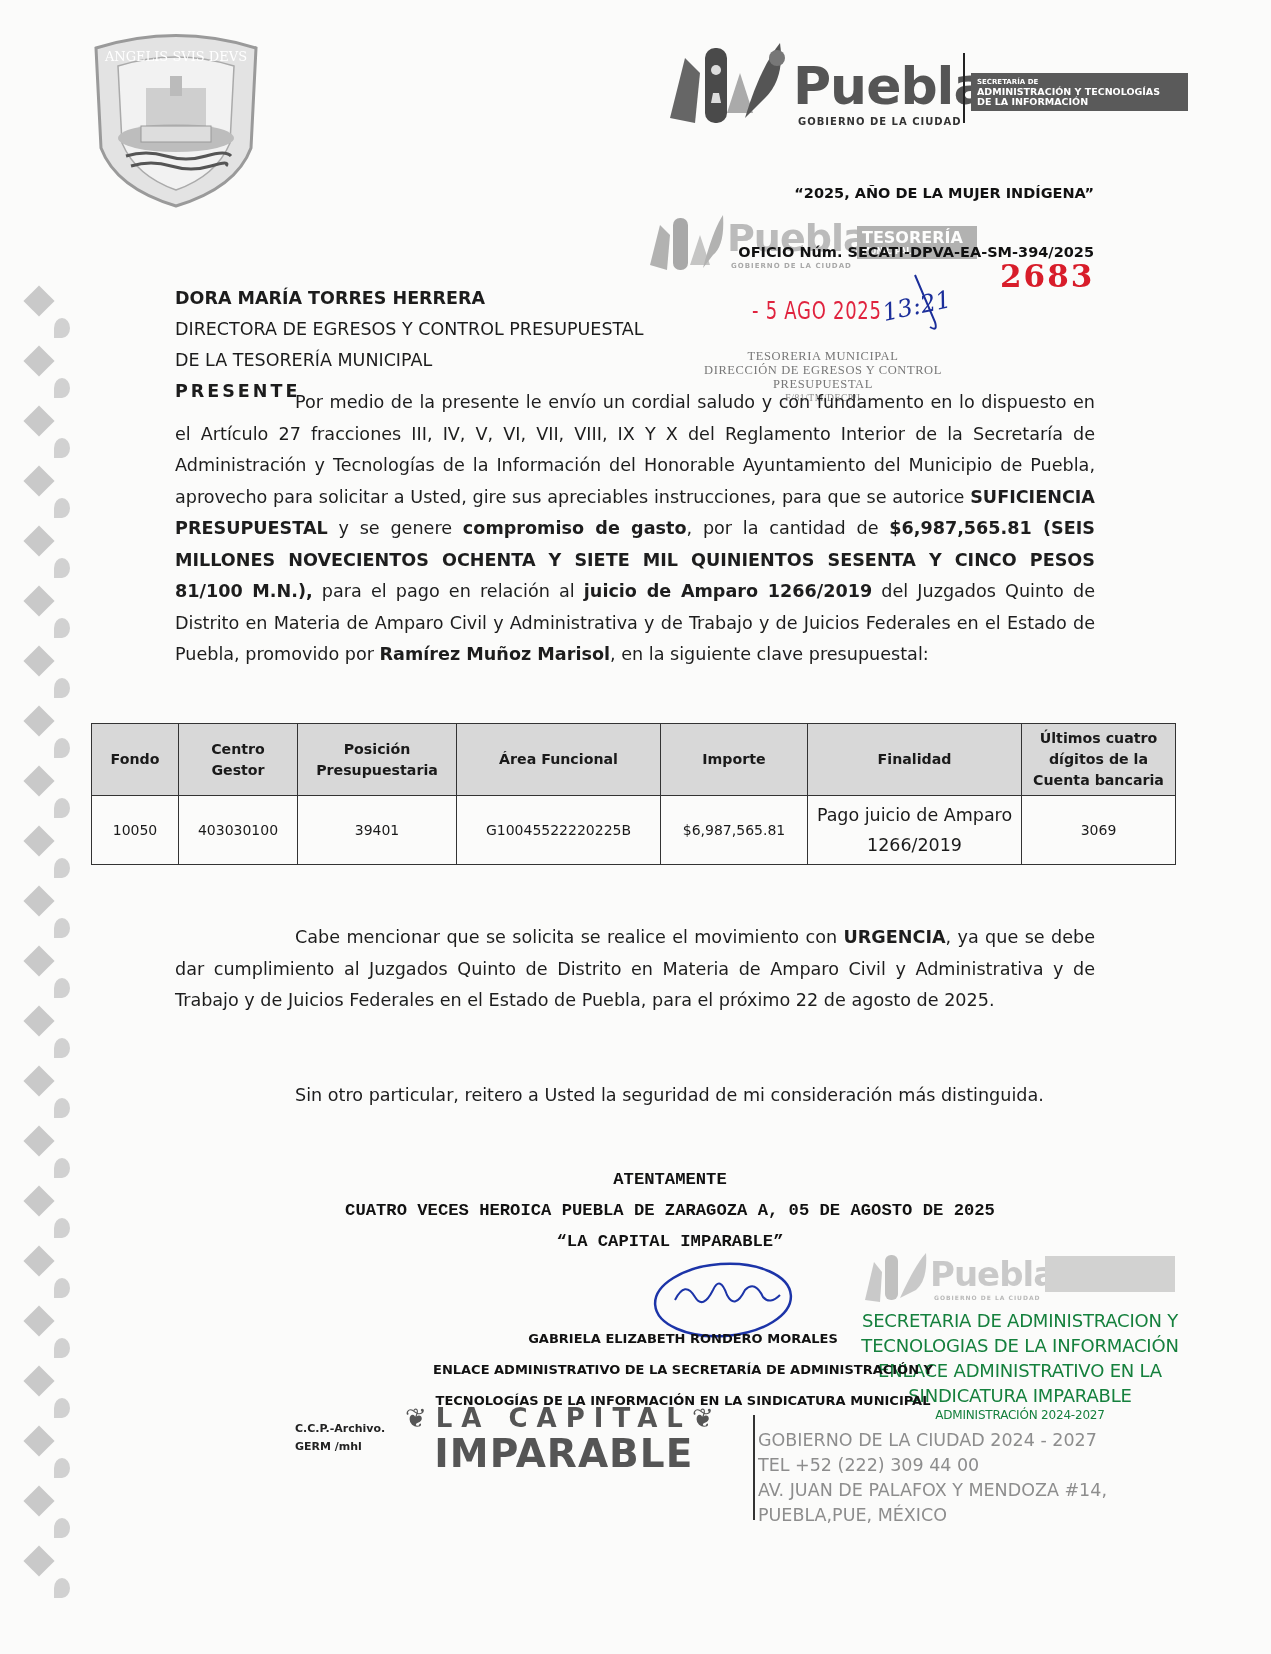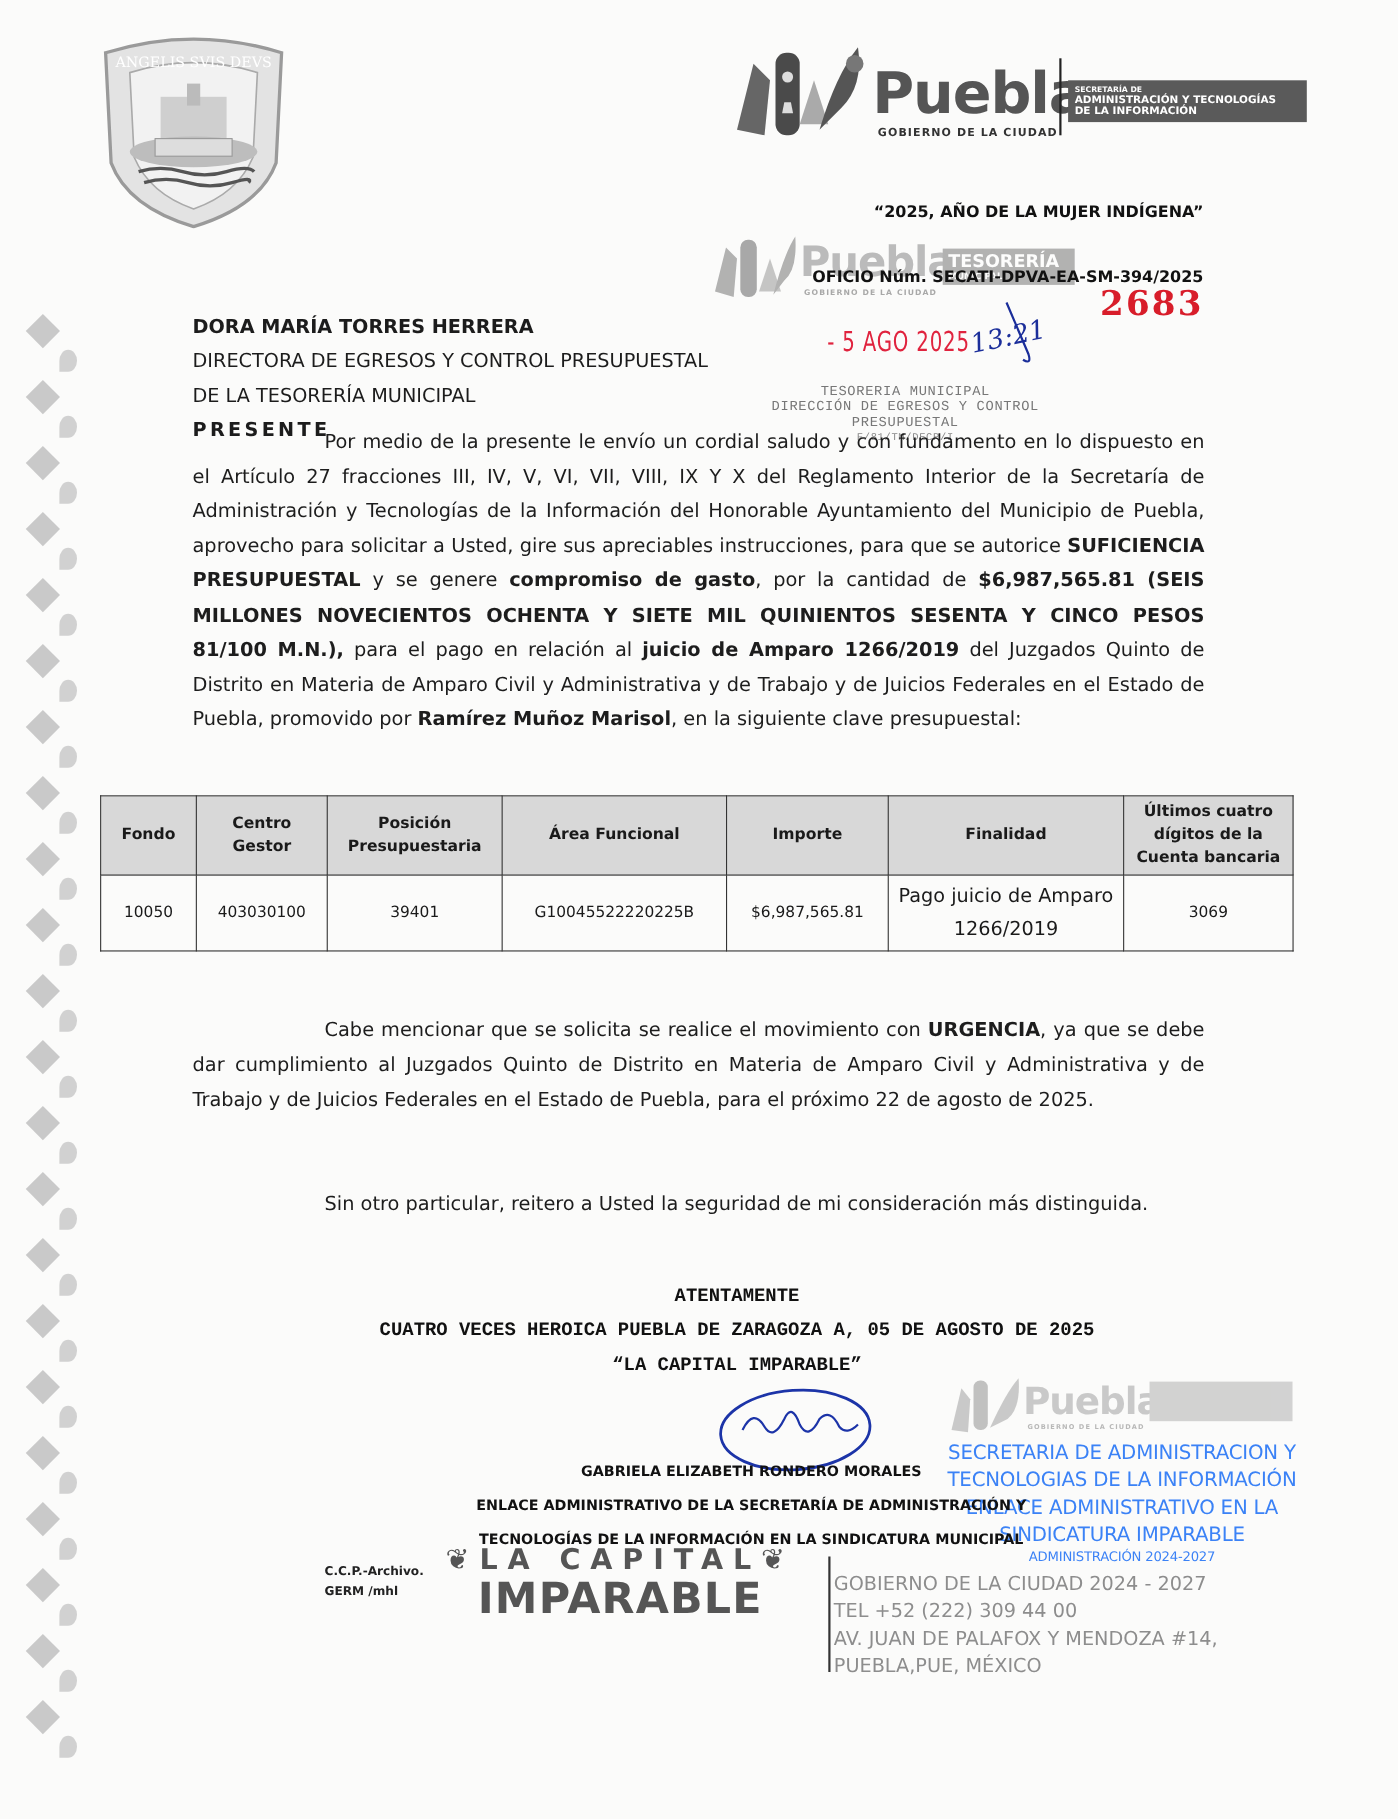--- a/index.html
+++ b/index.html
@@ -26,39 +26,39 @@
   .hdr-line { font-family:"DejaVu Sans", sans-serif; font-weight:bold; font-size:14.5px; color:#111; right:177px; }
 
   .addressee { left:175px; top:235px; font-family:"DejaVu Sans", sans-serif; font-size:17.5px; line-height:31px; color:#1c1c1c;margin-top:48px; }
   .addressee .name { font-weight:bold; }
   .addressee .presente { font-weight:bold; letter-spacing:3px; }
 
   
   .stamp-logo { left:645px; top:210px; width:340px; height:70px; opacity:.55; }
   .stamp-date { left:752px; top:296px; font-family:"DejaVu Sans", sans-serif; font-size:25px; color:#e0233e; transform:scaleX(.72); transform-origin:left; letter-spacing:1px; }
   .stamp-folio { left:1000px; top:258px; font-family:"DejaVu Serif", serif; font-size:31px; color:#d81d2a; font-weight:bold; letter-spacing:2px; }
-  .stamp-text { left:683px; top:349px; width:280px; text-align:center; font-family:Liberation Mono, monospace; font-size:12.5px; line-height:14px; color:#777; letter-spacing:.6px; }
+  .stamp-text { left:683px; top:349px; width:280px; text-align:center; font-family:Liberation Serif, serif; font-size:12.5px; line-height:14px; color:#777; letter-spacing:.6px; }
   .stamp-text .small { font-size:9.5px; color:#888; }
   .handwriting { left:870px; top:272px; }
 
   
   .para { left:175px; width:920px; font-family:"DejaVu Sans", sans-serif; font-size:17.6px; line-height:31.5px; text-align:justify; color:#1d1d1d; }
   .indent { text-indent:120px; }
 
   
   .tbl { left:91px; top:723px; width:1085px; border-collapse:collapse; font-family:"DejaVu Sans", sans-serif; }
   .tbl th { background:#d8d8d8; font-weight:bold; font-size:14.2px; line-height:21px; color:#1a1a1a; border:1.5px solid #333; padding:4px 4px; text-align:center; }
   .tbl td { font-size:14px; border:1.5px solid #333; padding:4px 4px; text-align:center; color:#1a1a1a; height:56px; }
   .tbl td.fin { font-size:17.5px; line-height:30px; }
 
   .closing { left:170px; width:1000px; text-align:center; font-family:Liberation Mono, monospace; font-weight:bold; font-size:17.2px; line-height:31px; color:#111; }
   .sig-block { left:183px; width:1000px; text-align:center; font-family:"DejaVu Sans", sans-serif; font-weight:bold; font-size:13px; line-height:31px; color:#111; }
 
   .sig-stamp-logo { left:860px; top:1250px; width:320px; height:58px; opacity:.5; }
-  .sig-stamp-text { left:855px; top:1308px; width:330px; text-align:center; font-family:"DejaVu Sans", sans-serif; font-size:18px; line-height:25px; color:#3b82f6; letter-spacing:-.2px; }
+  .sig-stamp-text { left:855px; top:1308px; width:330px; text-align:center; font-family:"DejaVu Sans", sans-serif; font-size:18px; line-height:25px; color:#15803d; letter-spacing:-.2px; }
   .sig-stamp-text .small { font-size:12px; line-height:14px; }
 
   .ccp { left:295px; top:1420px; font-family:"DejaVu Sans", sans-serif; font-weight:bold; font-size:11px; line-height:18px; color:#222; }
   .capital { left:405px; top:1403px; font-family:"DejaVu Sans", sans-serif; font-weight:bold; color:#555; text-align:center; }
   .capital .l1 { font-size:26px; letter-spacing:9px; }
   .capital .l2 { font-size:39px; letter-spacing:1px; line-height:42px; }
   .vline { left:753px; top:1415px; width:2px; height:105px; background:#333; }
   .contact { left:758px; top:1428px; font-family:"DejaVu Sans", sans-serif; font-size:17.5px; line-height:25px; color:#8d8d8d; }
 </style>
 </head>

